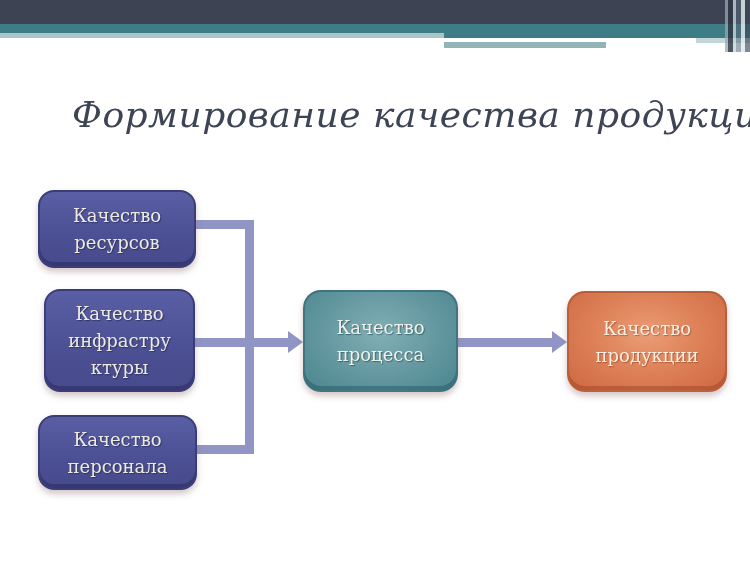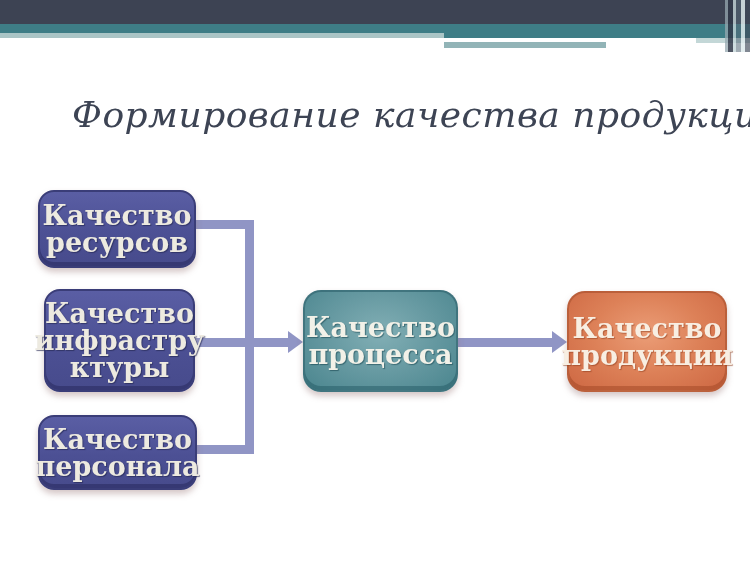--- a/index.html
+++ b/index.html
@@ -59,22 +59,22 @@
   .ah1 { left: 288px; top: 331px; }
   .ah2 { left: 552px; top: 331px; }
   
   .node {
     position: absolute;
     display: flex;
     align-items: center;
     justify-content: center;
     text-align: center;
     white-space: pre-line;
-    font-weight: bold;
-    font-size: 27px;
+    font-weight: normal;
+    font-size: 18px;
     line-height: 27px;
     border-radius: 16px;
   }
   .node-purple {
     background: linear-gradient(180deg, #5a5ea4 0%, #4c5094 55%, #474b8c 100%);
     border: 2px solid #3a3d78;
     color: #edeae0;
     text-shadow: 1px 1px 1px rgba(35,38,80,0.65);
     box-shadow: inset 0 -4px 0 rgba(40,42,95,0.55), 0 4px 6px rgba(150,115,115,0.40);
   }

